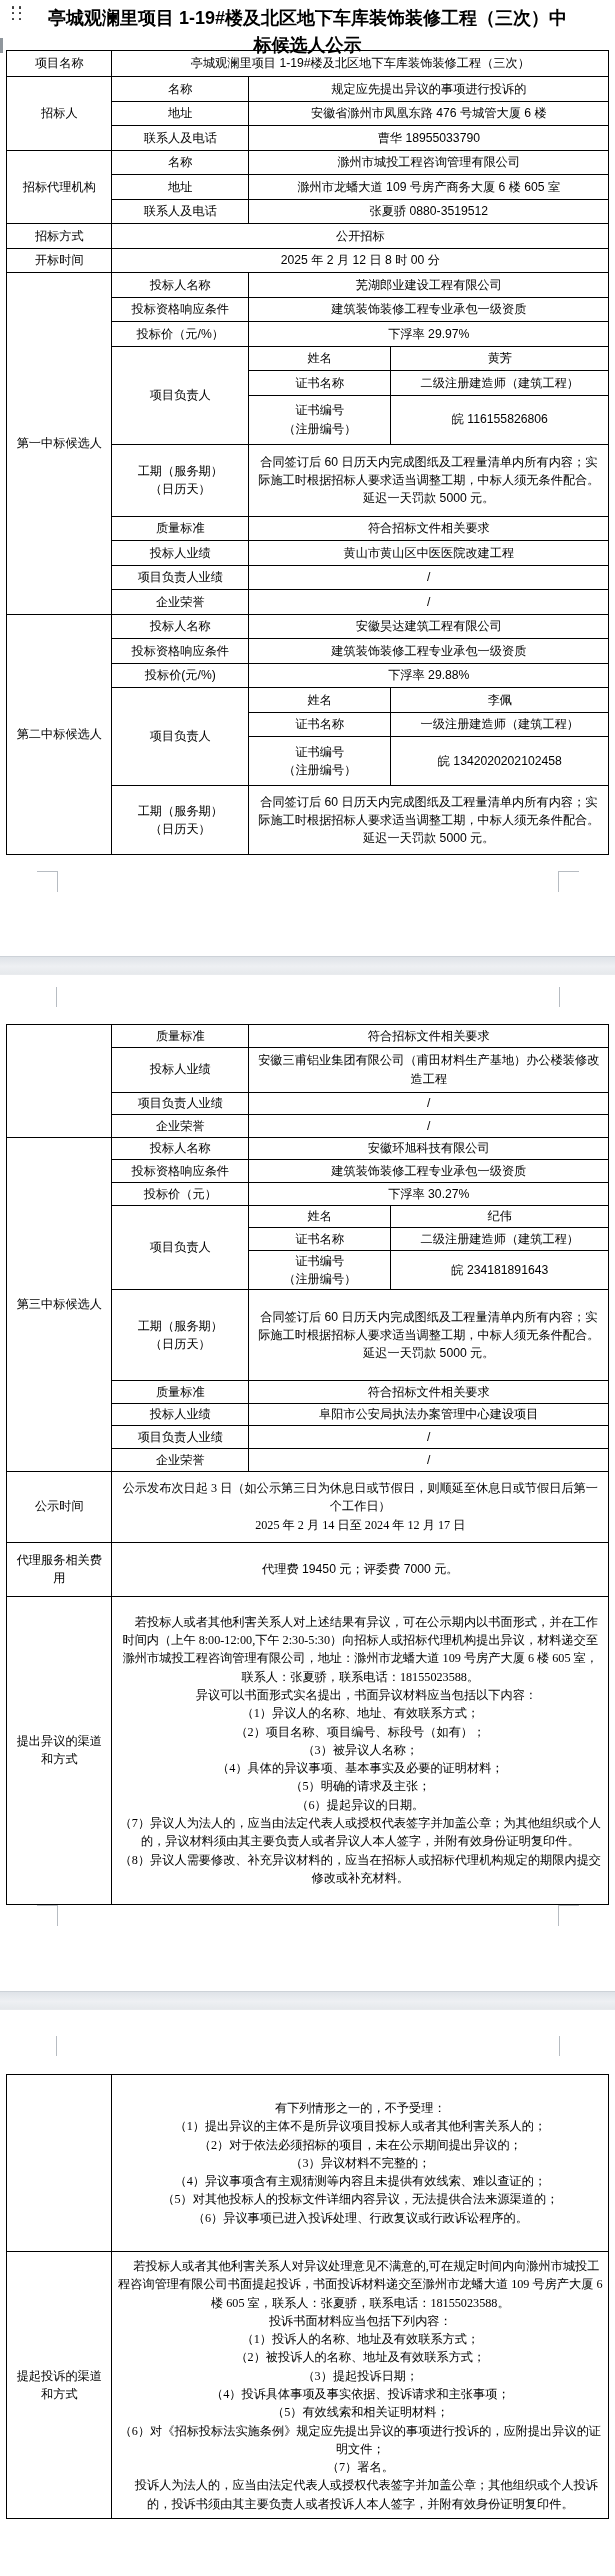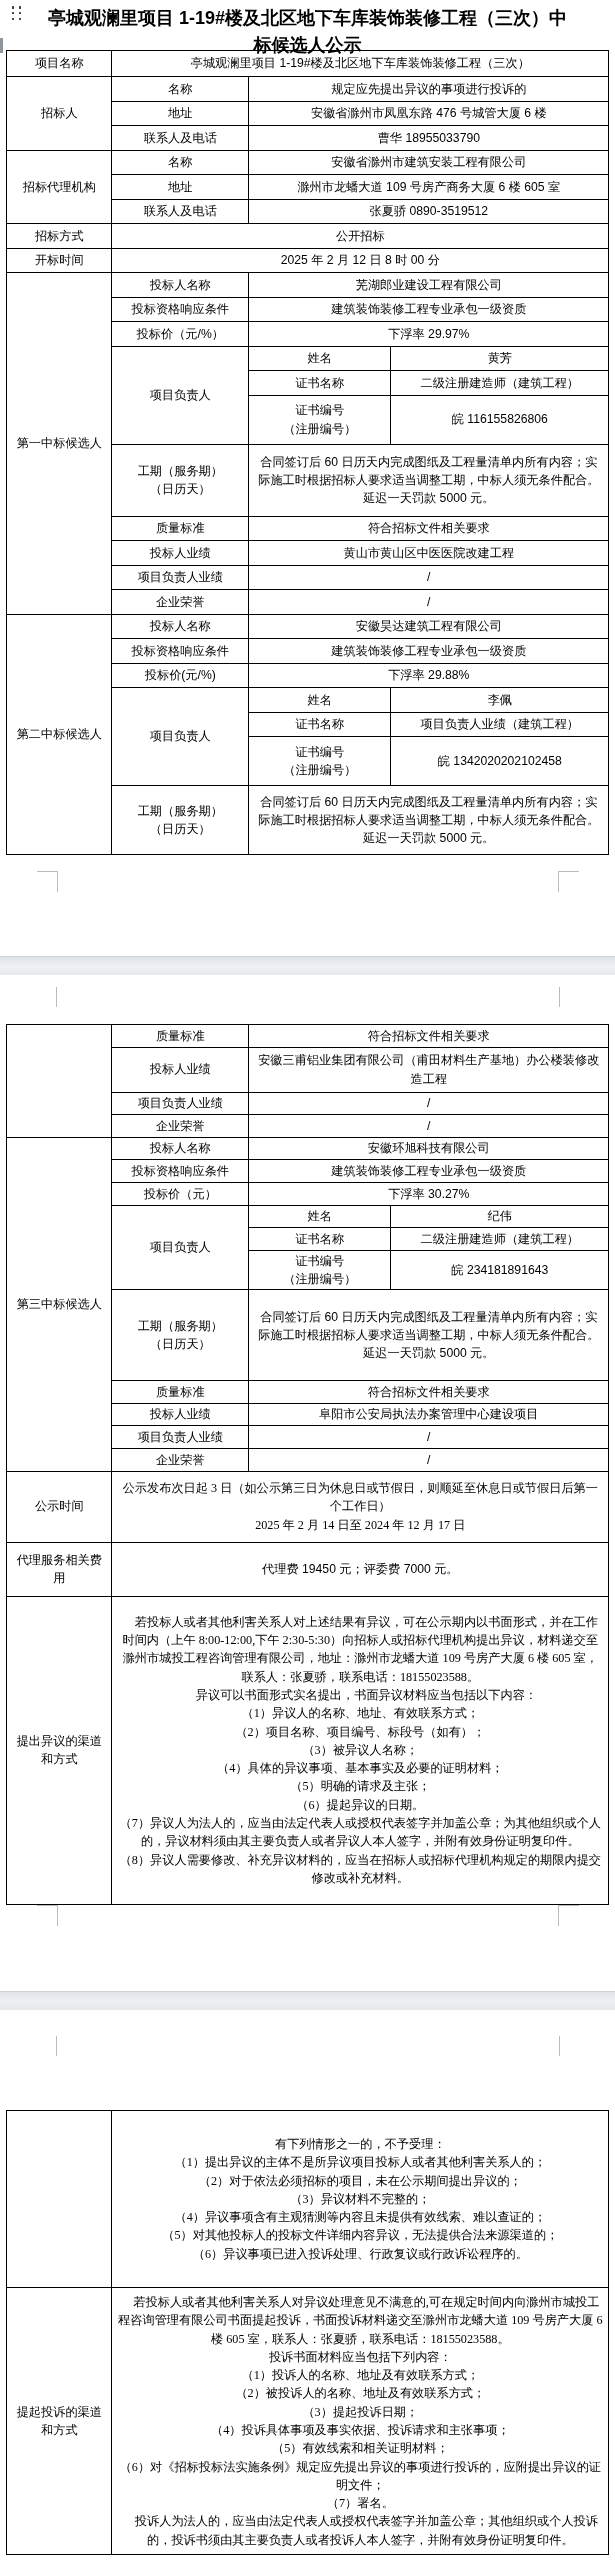--- a/index.html
+++ b/index.html
@@ -86,29 +86,29 @@
     <td>地址</td>
     <td colspan="2">安徽省滁州市凤凰东路 476 号城管大厦 6 楼</td>
   </tr>
   <tr style="height:24.5px">
     <td>联系人及电话</td>
     <td colspan="2">曹华 18955033790</td>
   </tr>
   <tr style="height:24.5px">
     <td rowspan="3">招标代理机构</td>
     <td>名称</td>
-    <td colspan="2">安徽省滁州市建筑安装工程有限公司</td>
+    <td colspan="2">滁州市城投工程咨询管理有限公司</td>
   </tr>
   <tr style="height:24.5px">
     <td>地址</td>
     <td colspan="2">滁州市龙蟠大道 109 号房产商务大厦 6 楼 605 室</td>
   </tr>
   <tr style="height:24.5px">
     <td>联系人及电话</td>
-    <td colspan="2">张夏骄 0890-3519512</td>
+    <td colspan="2">张夏骄 0880-3519512</td>
   </tr>
   <tr style="height:24.5px">
     <td>招标方式</td>
     <td colspan="3">公开招标</td>
   </tr>
   <tr style="height:24.5px">
     <td>开标时间</td>
     <td colspan="3">2025 年 2 月 12 日 8 时 00 分</td>
   </tr>
 
@@ -174,21 +174,21 @@
     <td>投标价(元/%)</td>
     <td colspan="2">下浮率 29.88%</td>
   </tr>
   <tr style="height:24.5px">
     <td rowspan="3">项目负责人</td>
     <td>姓名</td>
     <td>李佩</td>
   </tr>
   <tr style="height:24.5px">
     <td>证书名称</td>
-    <td>项目负责人业绩（建筑工程）</td>
+    <td>一级注册建造师（建筑工程）</td>
   </tr>
   <tr style="height:49px">
     <td class="pre">证书编号
 （注册编号）</td>
     <td>皖 1342020202102458</td>
   </tr>
   <tr style="height:69px">
     <td class="pre">工期（服务期）
 （日历天）</td>
     <td colspan="2">合同签订后 60 日历天内完成图纸及工程量清单内所有内容；实际施工时根据招标人要求适当调整工期，中标人须无条件配合。延迟一天罚款 5000 元。</td>
@@ -304,21 +304,21 @@
   </tr>
 </tbody>
   </table>
 
 <div class="abs mark bl" style="top:1905px; left:37px;"></div>
 <div class="abs mark br" style="top:1905px; left:558px;"></div>
 <div class="abs page-sep" style="top:1991px;"></div>
 <div class="abs tick" style="top:2036px; left:56px;"></div>
 <div class="abs tick" style="top:2036px; left:559px;"></div>
 
-<table class="doc" style="top:2074px;margin-top:36px;">
+<table class="doc" style="top:2074px;">
   <colgroup>
       <col style="width:105px">
       <col style="width:137px">
       <col style="width:142px">
       <col style="width:218px">
     </colgroup>
   <tbody>
       <tr style="height:177px">
     <td></td>
     <td colspan="3" class="longcell pre">有下列情形之一的，不予受理：

